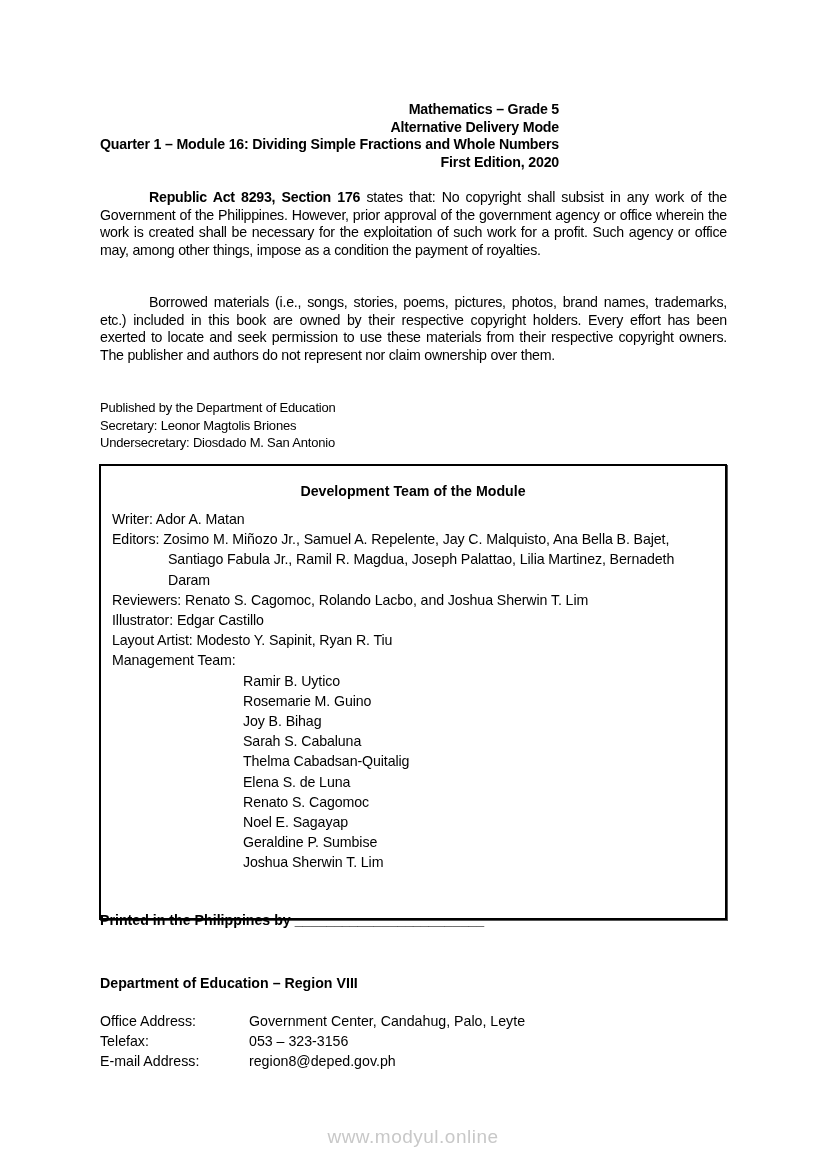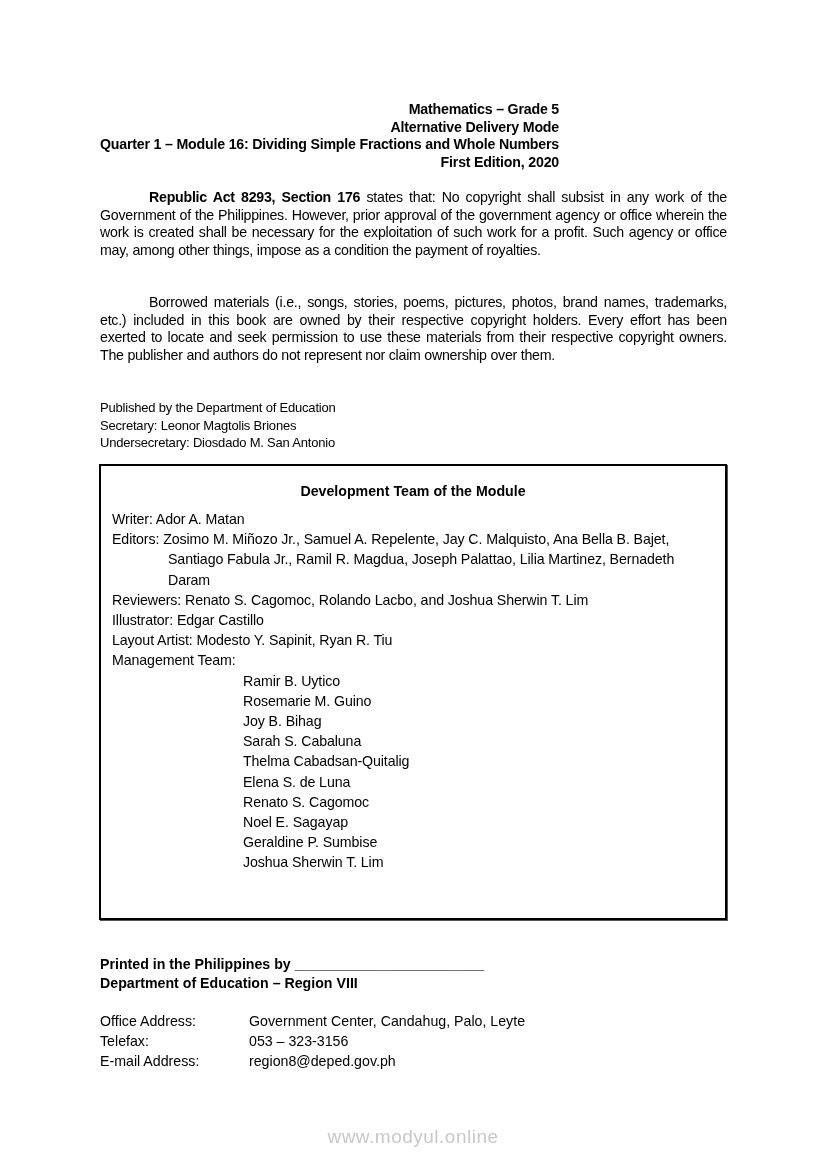--- a/index.html
+++ b/index.html
@@ -10,21 +10,21 @@
   .hdr div { white-space:nowrap;text-align:right; }
   .para { left:100px; width:627px; font-size:14.2px; line-height:17.5px; text-align:justify; letter-spacing:-0.25px; }
   .para .indent { display:inline-block; width:49px; }
   .pub { left:100px; top:399px; font-size:13px; line-height:17.5px; letter-spacing:-0.2px; }
   .box { left:99px; top:464px; width:624px; height:452px; border:2px solid #000; box-shadow:1px 1px 0 #555; }
   .box-title { position:absolute; left:0; right:0; top:17px; text-align:center; font-weight:bold; font-size:14.2px; }
   .team { position:absolute; left:11px; top:43px; width:600px; font-size:14.2px; line-height:20.2px; letter-spacing:-0.1px; }
   .team b { font-weight:normal; }
   .hang { padding-left:56px; text-indent:-56px; }
   .mgmt { padding-left:131px; }
-  .printed { left:100px; top:956px; font-size:14.2px; font-weight:bold; }
+  .printed { left:100px; top:912px; font-size:14.2px; font-weight:bold; }
   .region { left:100px; top:975px; font-size:14.2px; font-weight:bold; }
   .contact { left:100px; top:1011px; font-size:14.2px; line-height:20px; }
   .contact .row { display:flex; }
   .contact .lbl { width:149px; }
   .watermark { left:0; width:826px; top:1126px; text-align:center; font-size:19px; color:#c8c8c8; letter-spacing:0.5px; }
 </style>
 </head>
 <body>
 
 <div class="abs hdr">

